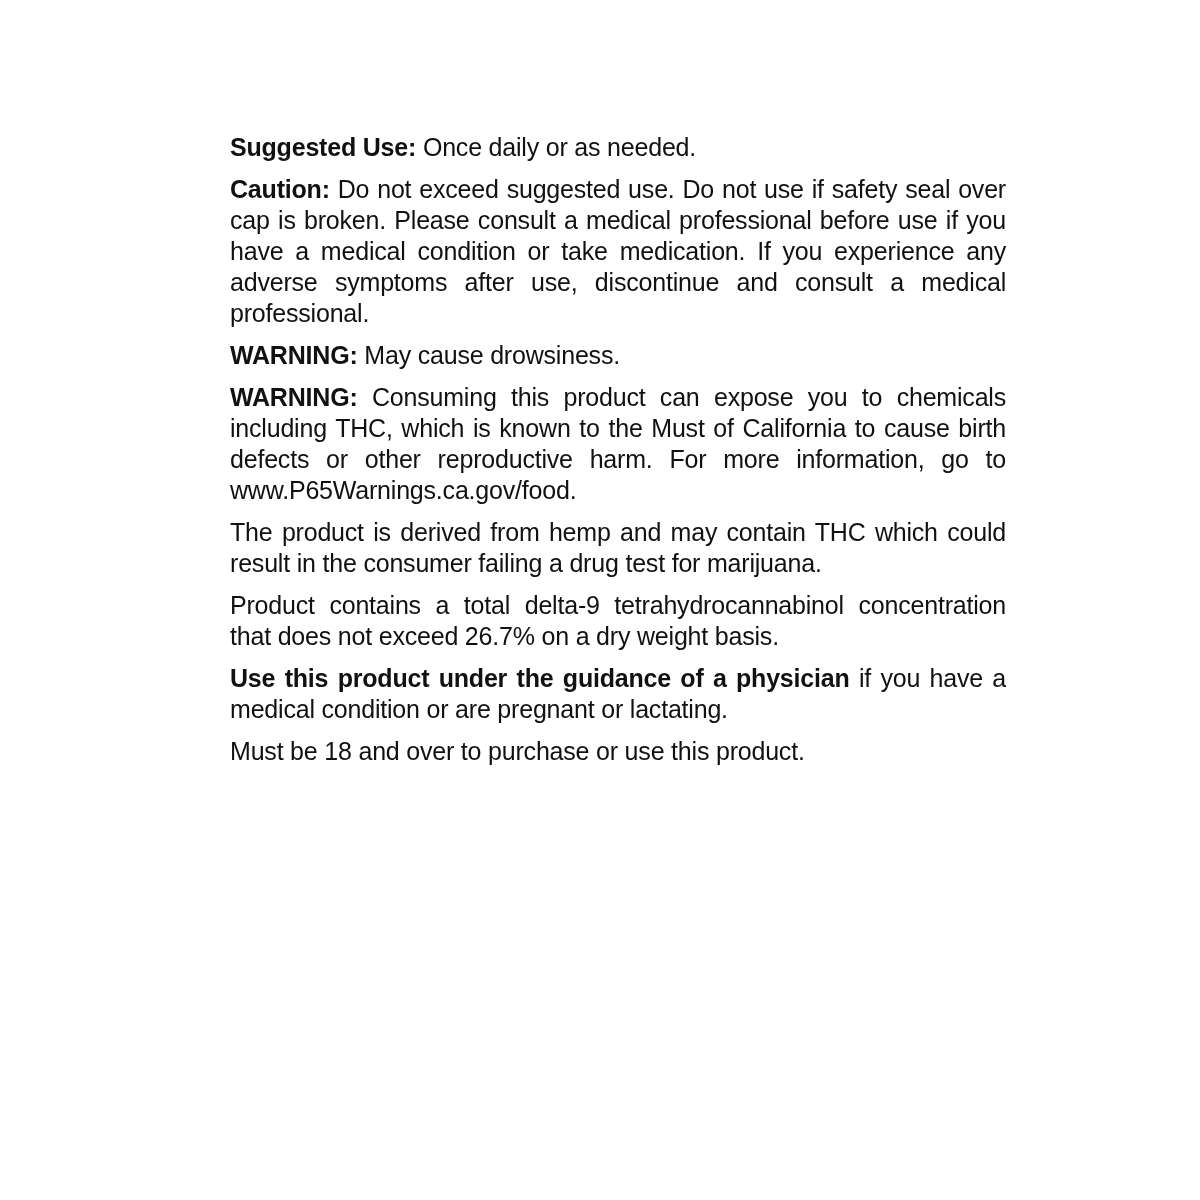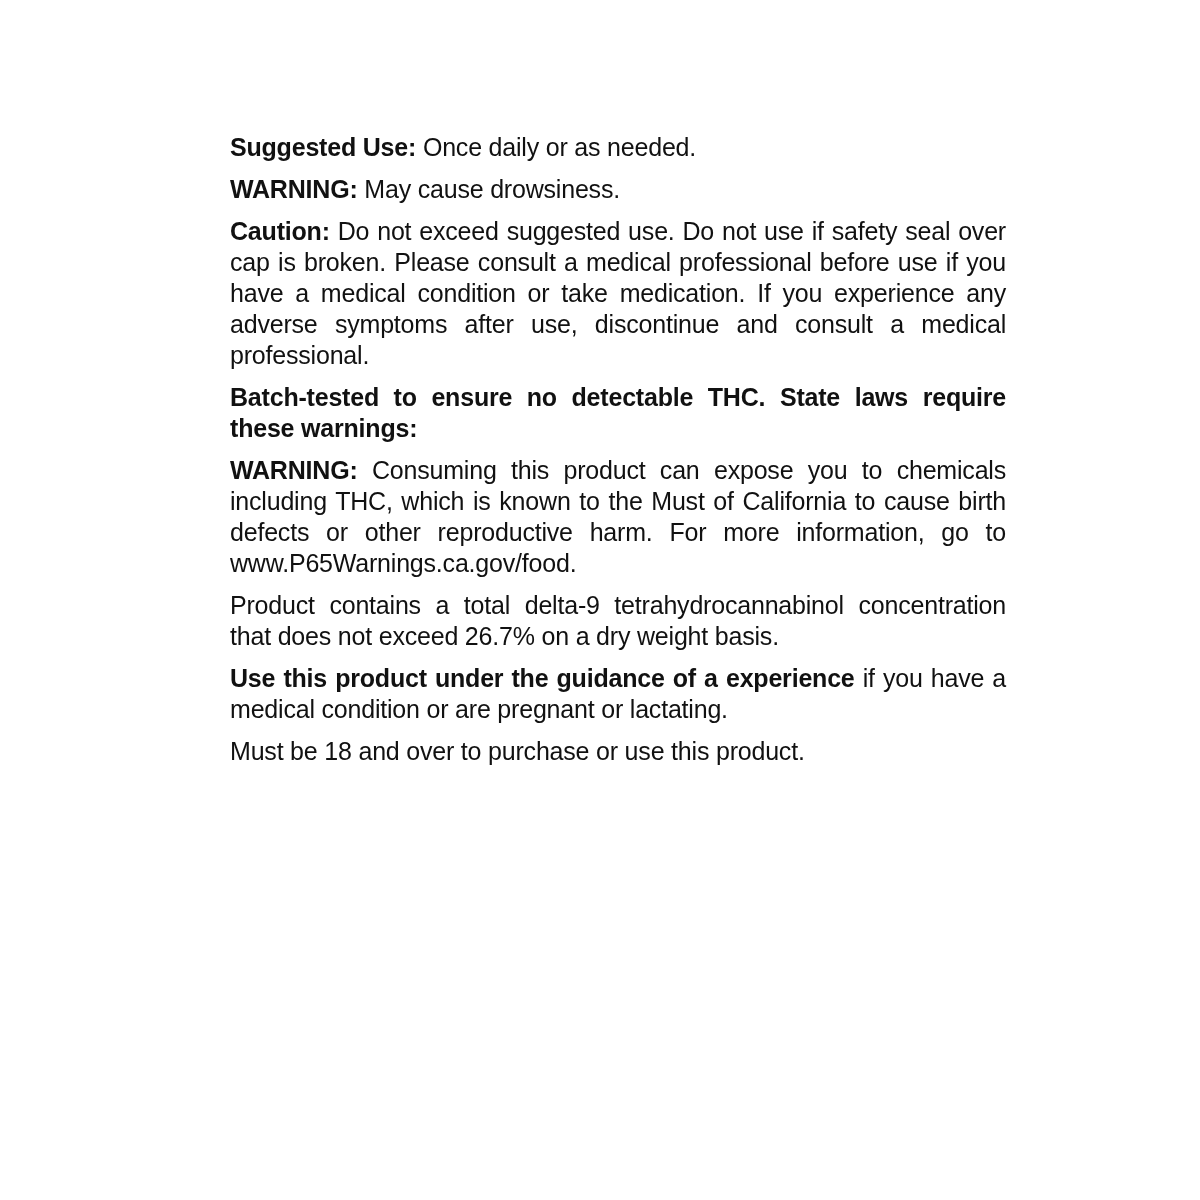--- a/index.html
+++ b/index.html
@@ -37,21 +37,21 @@
     font-weight: bold;
   }
 </style>
 </head>
 <body>
 
 <div class="page">
   <div class="label-text">
 
   <p class="para"><strong>Suggested Use:</strong><span> Once daily or as needed.</span></p>
+      <p class="para"><strong>Caution:</strong><span> Do not exceed suggested use. Do not use if safety seal over cap is broken. Please consult a medical professional before use if you have a medical condition or take medication. If you experience any adverse symptoms after use, discontinue and consult a medical professional.</span></p>
       <p class="para"><strong>WARNING:</strong><span> May cause drowsiness.</span></p>
-      <p class="para"><strong>Caution:</strong><span> Do not exceed suggested use. Do not use if safety seal over cap is broken. Please consult a medical professional before use if you have a medical condition or take medication. If you experience any adverse symptoms after use, discontinue and consult a medical professional.</span></p>
-      <p class="para"><strong>Batch-tested to ensure no detectable THC. State laws require these warnings:</strong></p>
       <p class="para"><strong>WARNING:</strong><span> Consuming this product can expose you to chemicals including THC, which is known to the Must of California to cause birth defects or other reproductive harm. For more information, go to www.P65Warnings.ca.gov/food.</span></p>
+      <p class="para"><span>The product is derived from hemp and may contain THC which could result in the consumer failing a drug test for marijuana.</span></p>
       <p class="para"><span>Product contains a total delta-9 tetrahydrocannabinol concentration that does not exceed 26.7% on a dry weight basis.</span></p>
-      <p class="para"><strong>Use this product under the guidance of a experience</strong><span> if you have a medical condition or are pregnant or lactating.</span></p>
+      <p class="para"><strong>Use this product under the guidance of a physician</strong><span> if you have a medical condition or are pregnant or lactating.</span></p>
       <p class="para"><span>Must be 18 and over to purchase or use this product.</span></p>
     </div>
 </div>
 
 </body></html>

